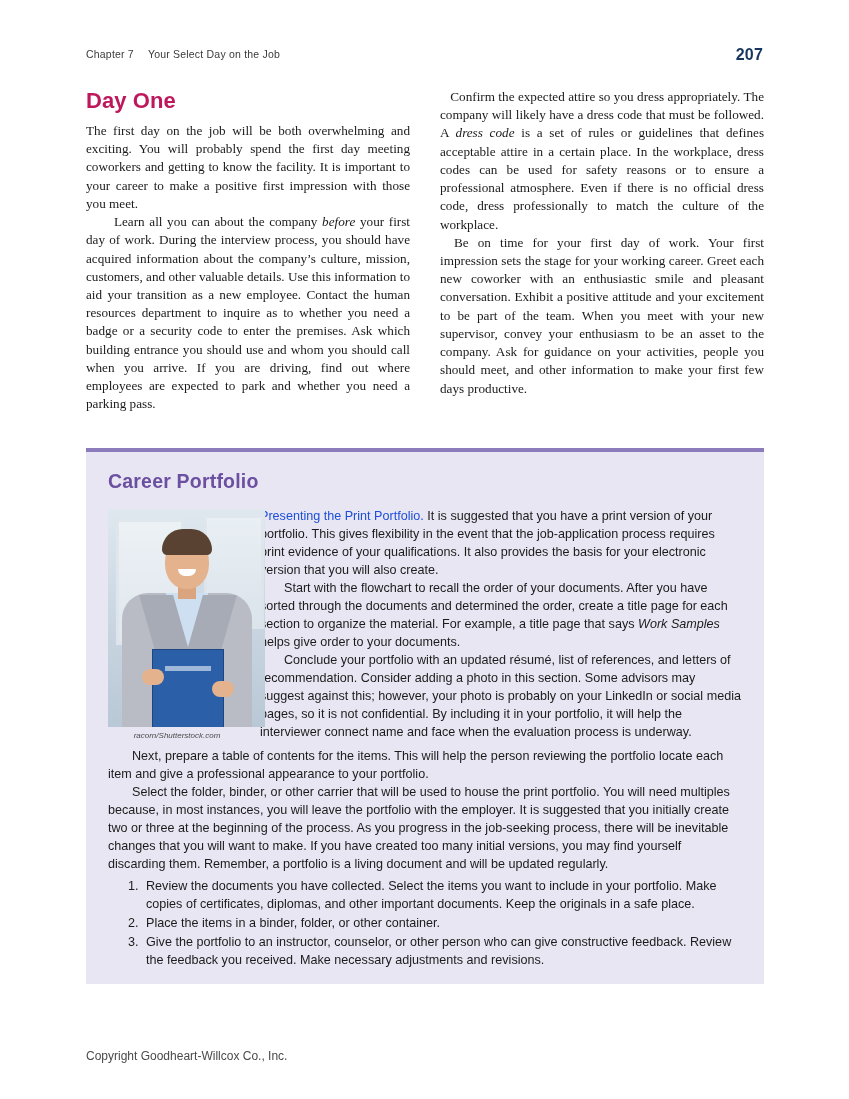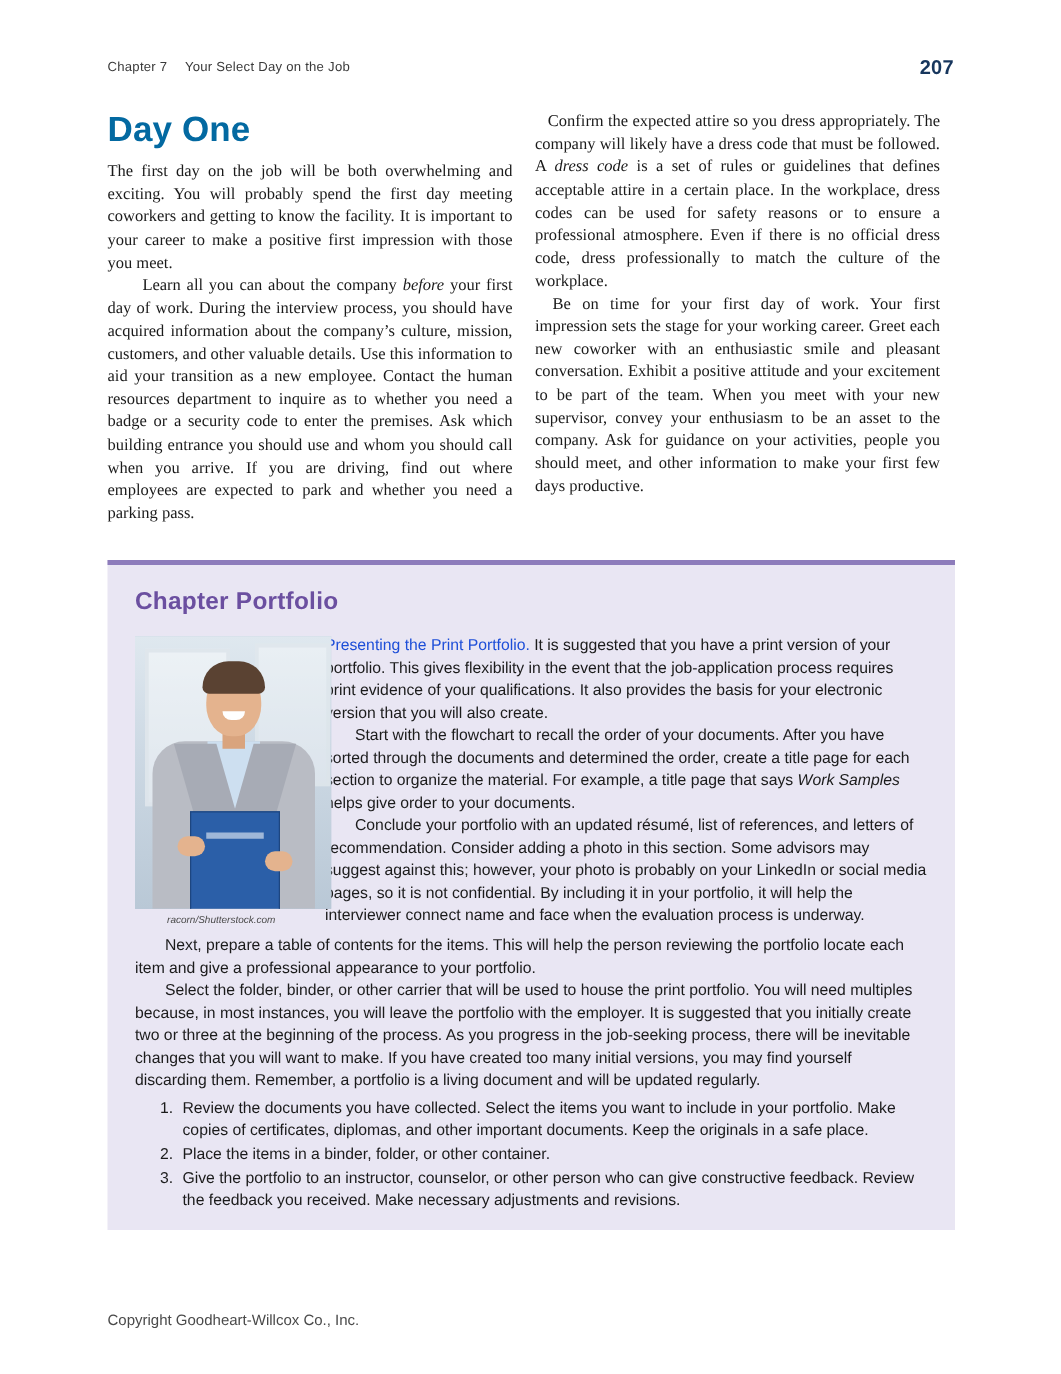--- a/index.html
+++ b/index.html
@@ -47,28 +47,28 @@
   .cols {
     position: absolute;
     top: 88px;
     left: 86px;
     width: 678px;
   }
   .col {
     width: 324px;
     float: left;
   }
-  .col.right { margin-left: 18px; }
+  .col.right { margin-left: 30px; }
   .clearfix::after { content: ""; display: block; clear: both; }
 
   h1.day-one {
     font-family: "Liberation Sans", sans-serif;
-    font-size: 28px;
+    font-size: 22px;
     font-weight: bold;
-    color: #0369a1;
+    color: #be185d;
     margin: 0 0 8px 0;
     letter-spacing: .1px;
   }
   p.body {
     margin: 0;
     font-size: 13.2px;
     line-height: 1.38;
     text-align: justify;
     text-justify: inter-word;
     hyphens: auto;
@@ -239,21 +239,21 @@
       <p class="body">&nbsp;&nbsp;&nbsp;Learn all you can about the company <em>before</em> your first day of work. During the interview process, you should have acquired information about the company’s culture, mission, customers, and other valuable details. Use this information to aid your transition as a new employee. Contact the human resources department to inquire as to whether you need a badge or a security code to enter the premises. Ask which building entrance you should use and whom you should call when you arrive. If you are driving, find out where employees are expected to park and whether you need a parking pass.</p>
     </div>
     <div class="col right">
       <p class="body">&nbsp;&nbsp;&nbsp;Confirm the expected attire so you dress appropriately. The company will likely have a dress code that must be followed. A <em>dress code</em> is a set of rules or guidelines that defines acceptable attire in a certain place. In the workplace, dress codes can be used for safety reasons or to ensure a professional atmosphere. Even if there is no official dress code, dress professionally to match the culture of the workplace.</p>
       <p class="body">Be on time for your first day of work. Your first impression sets the stage for your working career. Greet each new coworker with an enthusiastic smile and pleasant conversation. Exhibit a positive attitude and your excitement to be part of the team. When you meet with your new supervisor, convey your enthusiasm to be an asset to the company. Ask for guidance on your activities, people you should meet, and other information to make your first few days productive.</p>
     </div>
   </div>
 
   <div class="feature">
     <div class="toprule"></div>
-    <h2>Chapter Portfolio</h2>
+    <h2>Career Portfolio</h2>
 
     <div class="inner">
 
       <div class="figure">
         <div class="photo">
           <div class="bg-window"></div>
           <div class="bg-pane"></div>
           <div class="bg-pane2"></div>
           <div class="jacket"></div>
           <div class="shirt"></div>

